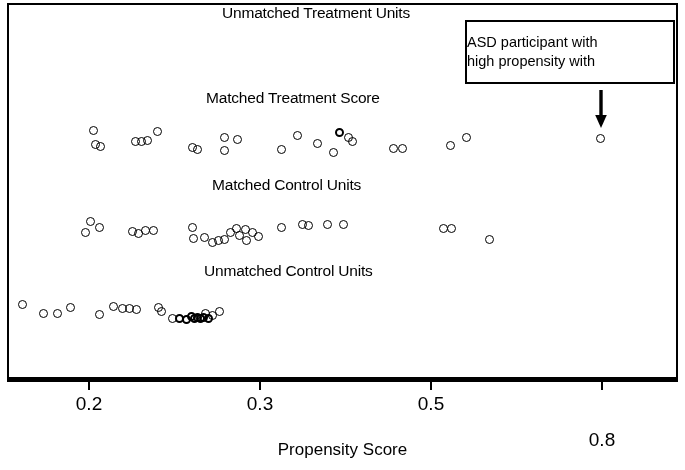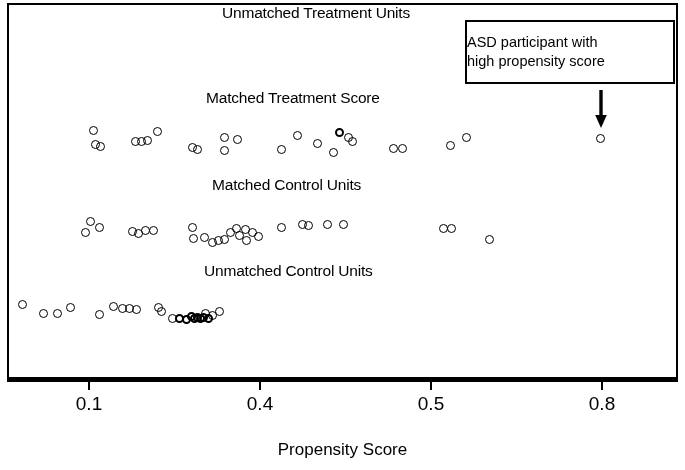--- a/index.html
+++ b/index.html
@@ -129,34 +129,34 @@
       <div class="pt bold" style="left: 195.5px; top: 313.5px;"></div>
       <div class="pt bold" style="left: 198.5px; top: 312.5px;"></div>
       <div class="pt" style="left: 200.5px; top: 308.5px;"></div>
       <div class="pt bold" style="left: 203.5px; top: 313.5px;"></div>
       <div class="pt" style="left: 207.5px; top: 310.5px;"></div>
       <div class="pt" style="left: 214.5px; top: 306.5px;"></div>
     </div>
 
   <div id="callout">
     <span>ASD participant with</span>
-    <span>high propensity score</span>
+    <span>high propensity with</span>
   </div>
 
   <svg id="arrow" viewBox="0 0 14 38">
     <line x1="7" y1="0" x2="7" y2="27" stroke="#000" stroke-width="3.4"></line>
     <polygon points="7,38 1.2,25 12.8,25" fill="#000"></polygon>
   </svg>
 
   <div id="axis-line"></div>
   <div class="tick" style="left:88px;"></div>
   <div class="tick" style="left:259px;"></div>
   <div class="tick" style="left:430px;"></div>
   <div class="tick" style="left:601px;"></div>
 
-  <div class="tick-label" style="left:89px;">0.1</div>
-  <div class="tick-label" style="left:260px;">0.4</div>
+  <div class="tick-label" style="left:89px;">0.2</div>
+  <div class="tick-label" style="left:260px;">0.3</div>
   <div class="tick-label" style="left:431px;">0.5</div>
-  <div class="tick-label" style="left:602px;">0.8</div>
+  <div class="tick-label" style="left:602px;margin-top:36px;">0.8</div>
 
   <div id="xlabel">Propensity Score</div>
 
 </div>
 
 </body></html>

